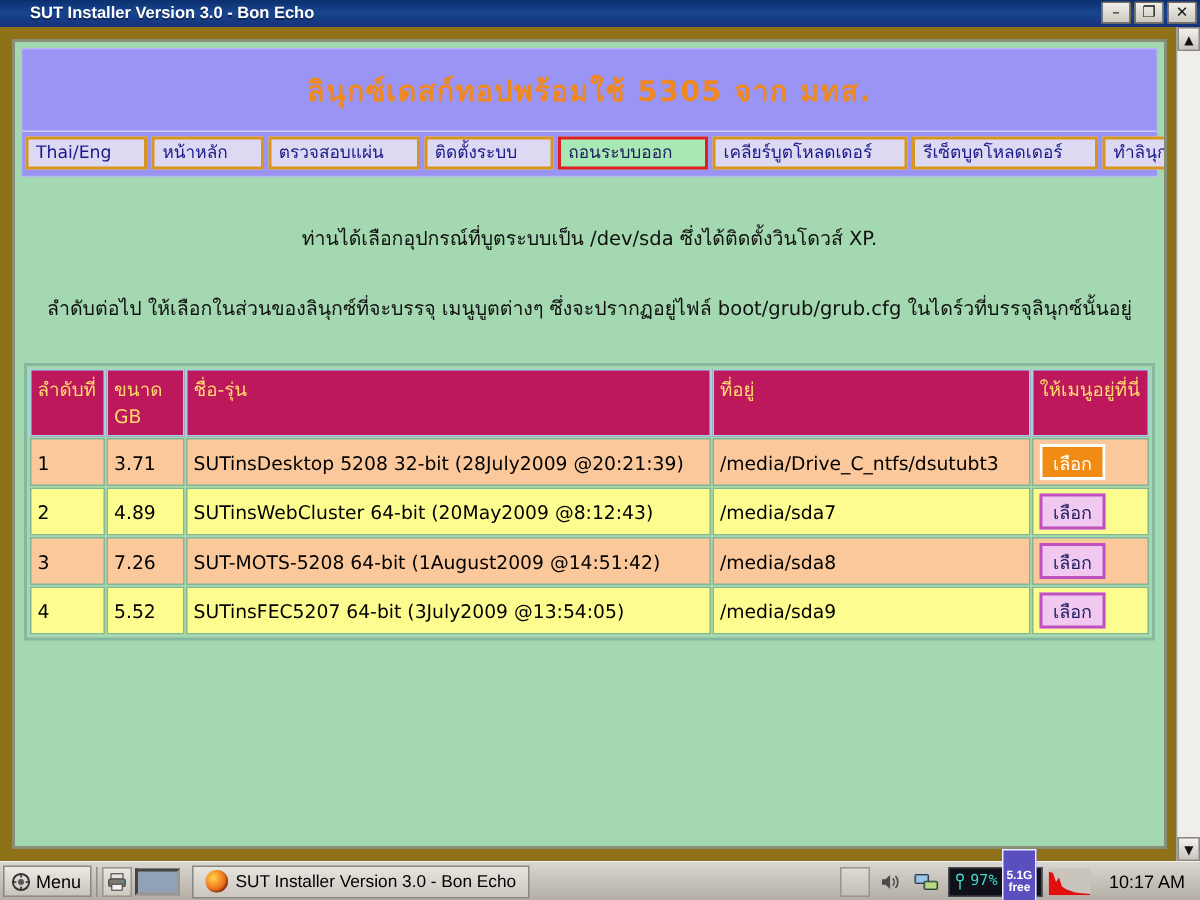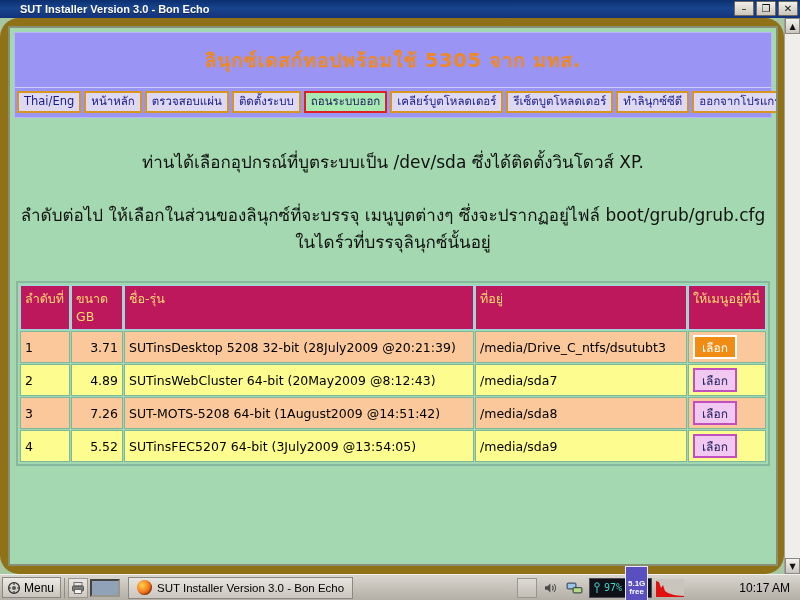--- a/index.html
+++ b/index.html
@@ -80,21 +80,20 @@
     position: relative;
     background: #a8c8a4;
     overflow: hidden;
     display: flex;
   }
   #page {
     flex: 1 1 auto;
     background: #8f7218;
     position: relative;
     overflow: hidden;
-    border-radius: 19px;
   }
   
   #page-inner {
     position: absolute;
     left: 8px; top: 8px; right: 6px; bottom: 8px;
     background: #a3d8b0;
     border: 2px solid #8a8f73;
     overflow: hidden;
   }
 
@@ -120,38 +119,38 @@
     padding: 3px 2px 4px 2px;
     display: flex;
     justify-content: space-between;
     gap: 3px;
   }
   .nav-btn {
     background: #ded9f2;
     border: 2px solid #d8961e;
     color: #1a1a8a;
     font-size: 11.5px;
-    padding: 2px 5px 3px 5px;
+    padding: 2px 22px 3px 5px;
     white-space: nowrap;
     cursor: pointer;
     font-family: "DejaVu Sans", "Liberation Sans", sans-serif;
     line-height: 1.15;
   }
   .nav-btn.active {
     background: #a8e8b2;
     border: 2px solid #e02020;
     color: #202060;
   }
 
   
   #body-text {
     padding: 30px 10px 0 10px;
     text-align: center;
     color: #111;
-    font-size: 17px;
+    font-size: 13px;
     font-family: "DejaVu Sans", "Liberation Sans", sans-serif;
   }
   #body-text p { margin: 0 0 26px 0; }
 
   
   #table-wrap {
     margin: 6px 6px 0 6px;
     border: 2px solid #86b8a0;
     background: #a3d8b0;
     padding: 1px;
@@ -178,21 +177,21 @@
     color: #000;
     border: 1px solid #7fb79a;
     height: 26px;
     vertical-align: middle;
     white-space: nowrap;
   }
   tr.row-odd td { background: #fac89a; }
   tr.row-even td { background: #fdfc8e; }
 
   .col-no    { width: 50px; }
-  .col-size  { width: 52px; text-align: right; }
+  .col-size  { width: 52px; }
   .col-name  { width: auto; }
   .col-path  { width: 212px; }
   .col-menu  { width: 78px; text-align: center; }
   td.col-menu { text-align: left; padding-left: 8px; }
 
   .sel-btn {
     display: inline-block;
     background: #f0c8f0;
     border: 2px solid #c050c0;
     color: #202060;
@@ -305,21 +304,20 @@
   }
   #graph {
     width: 28px; height: 18px;
     background: #c9c5bd;
     position: relative; overflow: hidden;
   }
   #clock {
     font-size: 12px; color: #000;
     padding: 0 6px 0 8px;
     white-space: nowrap;
-    margin-left: 43px;
   }
 
   
   .ff-icon {
     width: 13px; height: 13px; border-radius: 50%;
     background: radial-gradient(circle at 35% 35%, #ffd24d 0%, #f58220 45%, #d14b12 75%, #8a2a06 100%);
     box-shadow: inset -1px -1px 1px rgba(0,0,0,.35);
     flex: 0 0 auto;
   }
   .ff-icon.big { width: 15px; height: 15px; }

